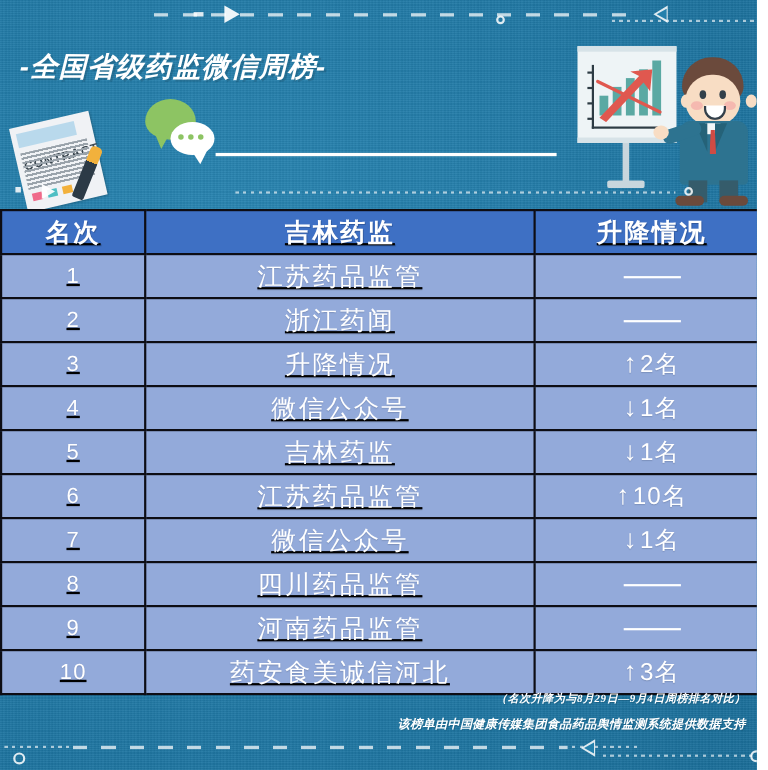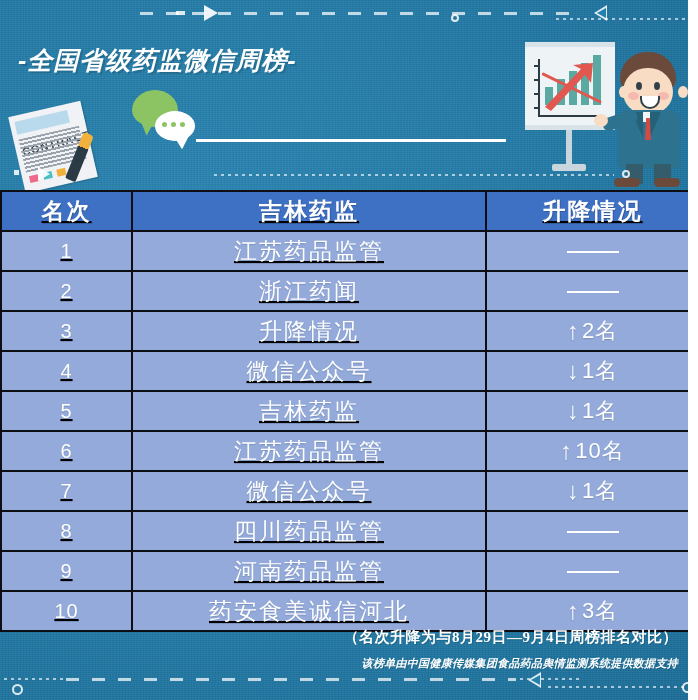--- a/index.html
+++ b/index.html
@@ -282,21 +282,21 @@
   .chg .arw { font-size: 24px; line-height: 1; font-weight: 300; }
 
   
   .notes {
     position: absolute; right: 10px; top: 628px;
     text-align: right;
     font-family: "Liberation Serif", "DejaVu Serif", serif;
     color: #ffffff;
   }
   .notes .n1 {
-    font-size: 15px; font-weight: 700;
+    font-size: 10px; font-style: italic; font-weight: 700;
     letter-spacing: .5px; white-space: nowrap;
     text-shadow: 1px 1px 0 rgba(0,0,0,0.12);
   }
   .notes .n2 {
     margin-top: 9px;
     font-size: 11px; font-style: italic; font-weight: 700;
     letter-spacing: .3px; white-space: nowrap;
     text-shadow: 1px 1px 0 rgba(0,0,0,0.12);
   }
 </style>

